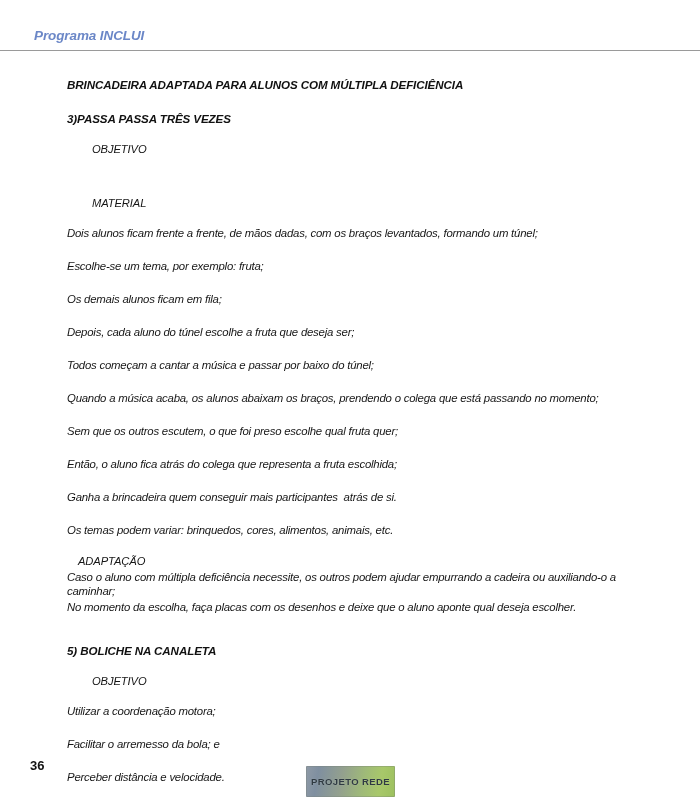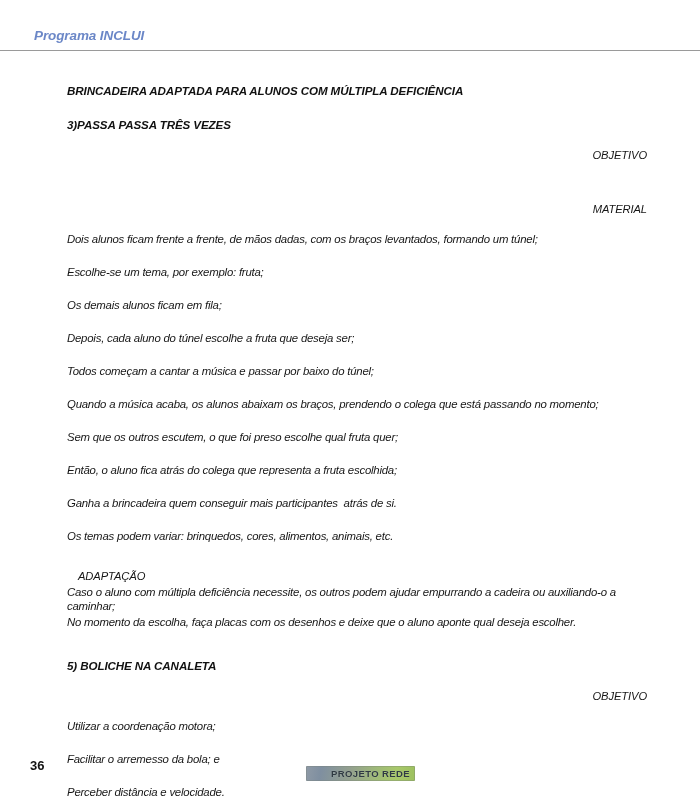--- a/index.html
+++ b/index.html
@@ -74,31 +74,31 @@
   .sub-heading {
     font-style: italic;
     font-size: 11.2px;
     line-height: 14px;
     letter-spacing: -0.1px;
     color: #161616;
     white-space: pre-wrap;
   }
 
   
-  .gap-title     { margin-top: 6px; }
+  .gap-title     { margin-top: 0px; }
   .gap-activity  { margin-top: 20px; }
   .gap-objetivo  { margin-top: 16px; }
   .gap-afterhead { margin-top: 16px; }
   .gap-para      { margin-top: 19px; }
   .gap-material  { margin-top: 40px; }
-  .gap-adapt     { margin-top: 26px; }
+  .gap-adapt     { margin-top: 17px; }
   .gap-tight     { margin-top: 2px; }
   .gap-section5  { margin-top: 30px; }
 
-  .indent-sub   { padding-left: 25px; text-align: right; }
+  .indent-sub   { padding-left: 25px; }
   .indent-adapt { padding-left: 11px; }
 
   
   .page-footer {
     position: absolute;
     left: 0;
     top: 758px;
     width: 700px;
     height: 42px;
   }
@@ -108,34 +108,33 @@
     top: 0;
     font-size: 13px;
     font-weight: bold;
     color: #111111;
   }
   .footer-logo {
     position: absolute;
     left: 306px;
     top: 8px;
     width: 89px;
-    height: 15px;
+    height: 31px;
     background: linear-gradient(100deg,
         #8f9aa6 0%,
         #7f8fa0 14%,
         #93a08e 40%,
         #9fba78 64%,
         #a8c86a 82%,
         #9cc05e 100%);
     border-radius: 1px;
     display: flex;
     align-items: center;
     justify-content: center;
     box-shadow: inset 0 0 0 1px rgba(120,130,120,0.35);
-    padding-left: 20px;
   }
   .footer-logo-text {
     font-size: 9.5px;
     font-weight: bold;
     letter-spacing: 0.4px;
     color: #2f3a42;
     font-family: "Liberation Sans", sans-serif;
     text-shadow: 0 0 1px rgba(255,255,255,0.35);
     white-space: nowrap;
   }

